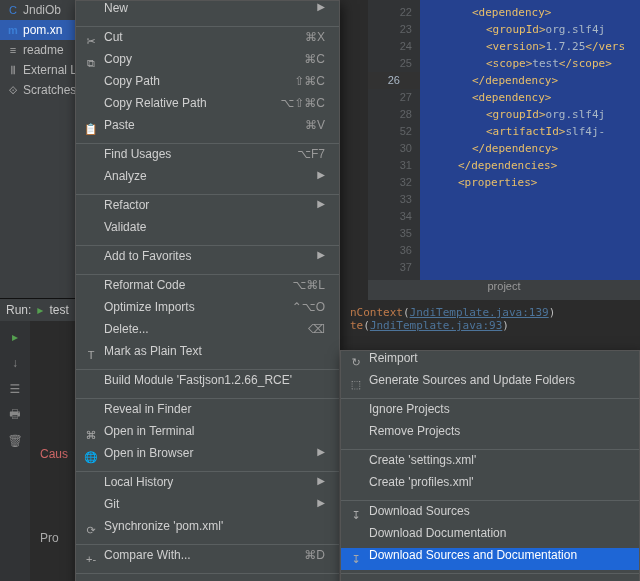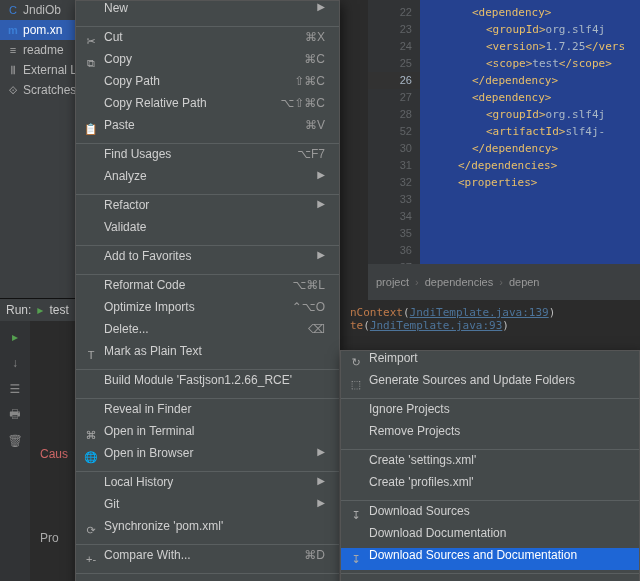--- a/index.html
+++ b/index.html
@@ -9,25 +9,25 @@
   .proj-tree .sel { background:#2f5db0; color:#fff; }
   .ico { width:14px; height:14px; display:inline-flex; align-items:center; justify-content:center; flex:0 0 14px; }
   .run-panel { position:absolute; left:0; top:298px; width:340px; height:283px; background:#2b2b2b; border-top:1px solid #111; }
   .run-hdr { height:22px; background:#3c3f41; display:flex; align-items:center; padding:0 6px; color:#ccc; gap:6px; }
   .run-gutter { position:absolute; left:0; top:22px; width:30px; height:260px; background:#313335; display:flex; flex-direction:column; align-items:center; gap:10px; padding-top:8px; }
   .run-gutter .gi { width:16px; height:16px; display:flex; align-items:center; justify-content:center; color:#888; }
   .run-body { position:absolute; left:30px; top:22px; right:0; bottom:0; padding:6px 10px; color:#aaa; }
   .run-body .err { color:#cc6666; }
   .editor { position:absolute; left:340px; top:0; right:0; height:300px; background:#2b2b2b;margin-left:28px; }
   .gutter { position:absolute; left:0; top:0; width:52px; height:280px; background:#313335; text-align:right; color:#606366; padding:4px 8px 0 0; line-height:17px; font-size:11px;}
-  .gutter .hl { background:#323232; color:#a9b7c6; display:block; margin-right:-8px; padding-right:8px;}
+  .gutter .hl { background:#323232; color:#a9b7c6; display:block; margin-right:-8px; padding-right:20px;}
   .code { position:absolute; left:52px; top:0; right:0; height:280px; background:#25418f; color:#fff; padding:4px 0 0 10px; line-height:17px; white-space:nowrap; overflow:hidden; font-family:Menlo, monospace; font-size:11px;}
   .code .tag { color:#e8bf6a; }
   .code .txt { color:#a9b7c6; }
-  .crumbs { position:absolute; left:0; bottom:0; right:0; height:36px; background:#3c3f41; display:flex; align-items:center; color:#999; padding:0 8px; gap:6px; font-size:11px;}
+  .crumbs { position:absolute; left:0; bottom:0; right:0; height:20px; background:#3c3f41; display:flex; align-items:center; color:#999; padding:0 8px; gap:6px; font-size:11px;flex-direction:column;}
   .crumbs .sep{ color:#666; }
   .trace { position:absolute; left:340px; top:300px; right:0; height:60px; background:#2b2b2b; padding:6px 10px; font-family:Menlo, monospace; font-size:11px; color:#bbb; }
   .trace .cls { color:#c07b4b; } .trace .lnk { color:#4d749a; text-decoration:underline;}
   .menu { position:absolute; background:#44494a; border:1px solid #555; box-shadow:2px 4px 12px rgba(0,0,0,.6); color:#d0d0d0; }
   .menu .mi { height:22px; display:flex; align-items:flex-start; padding:0 14px 0 28px; position:relative; white-space:nowrap; }
   .menu hr { border:none; border-top:1px solid #5a5f60; margin:3px 0; }
   .menu .sh { margin-left:auto; color:#999; padding-left:24px; }
   .menu .ar { margin-left:auto; color:#aaa; padding-left:24px; font-size:10px;}
   .menu .lic { position:absolute; left:7px; top:3px; width:16px; height:16px; display:flex; align-items:center; justify-content:center; }
   #menu-main { left:75px; top:0; width:265px; }

